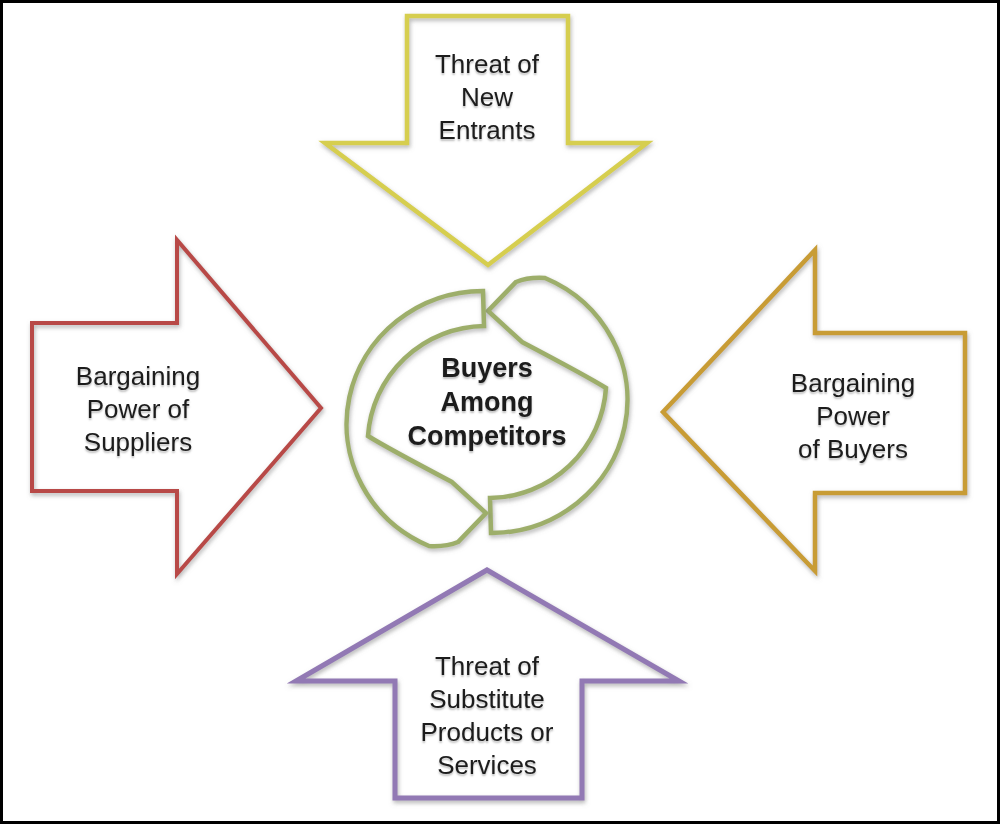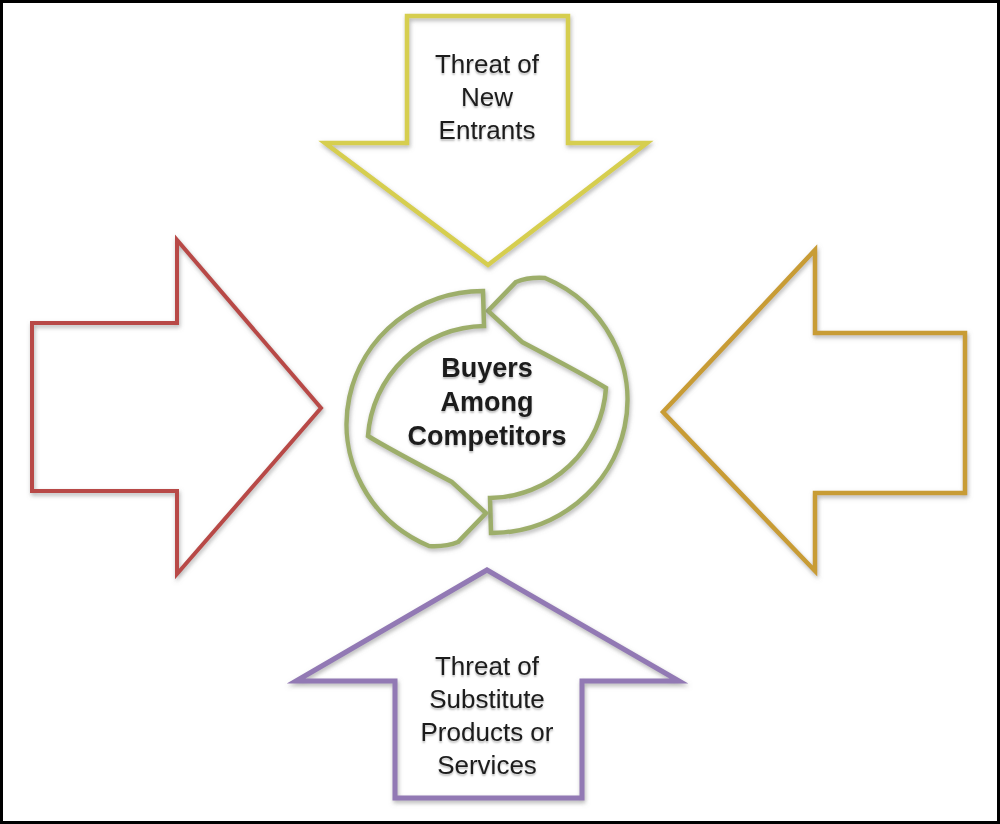--- a/index.html
+++ b/index.html
@@ -69,21 +69,26 @@
 
       <path d="M 484,326 L 483,291 A 137 133 0 0 0 429,546 Q 446,547 458,542 L 486,513 L 452,482 C 414,462 384,446 368,436 A 118 118 0 0 1 484,326 Z" fill="#ffffff"></path>
       <path d="M 484,326 L 483,291 A 137 133 0 0 0 429,546 Q 446,547 458,542 L 486,513 L 452,482 C 414,462 384,446 368,436 A 118 118 0 0 1 484,326 Z" fill="none" stroke-width="4.5" filter="url(#ds)" stroke="#9DAE6A"></path>
     </g>
   </svg>
 
   <div class="label" style="left:487px;top:97px;">Threat of
 New
 Entrants</div>
 
+  <div class="label" style="left:138px;top:409px;">Bargaining
+Power of
+Suppliers</div>
 
+  <div class="label" style="left:853px;top:416px;">Bargaining Power
+of Buyers</div>
 
   <div class="label" style="left:487px;top:716px;">Threat of
 Substitute
 Products or
 Services</div>
 
   <div class="label center" style="left:487px;top:402px;">Buyers
 Among
 Competitors</div>
 

